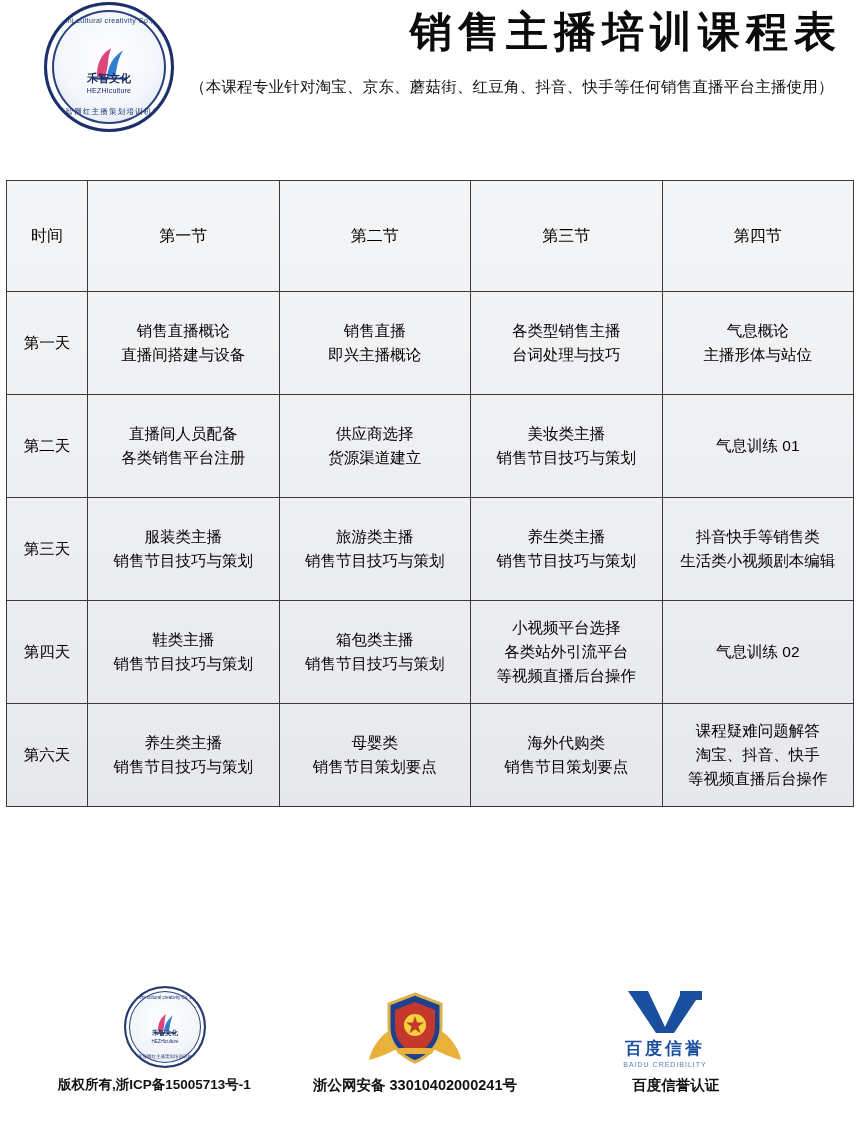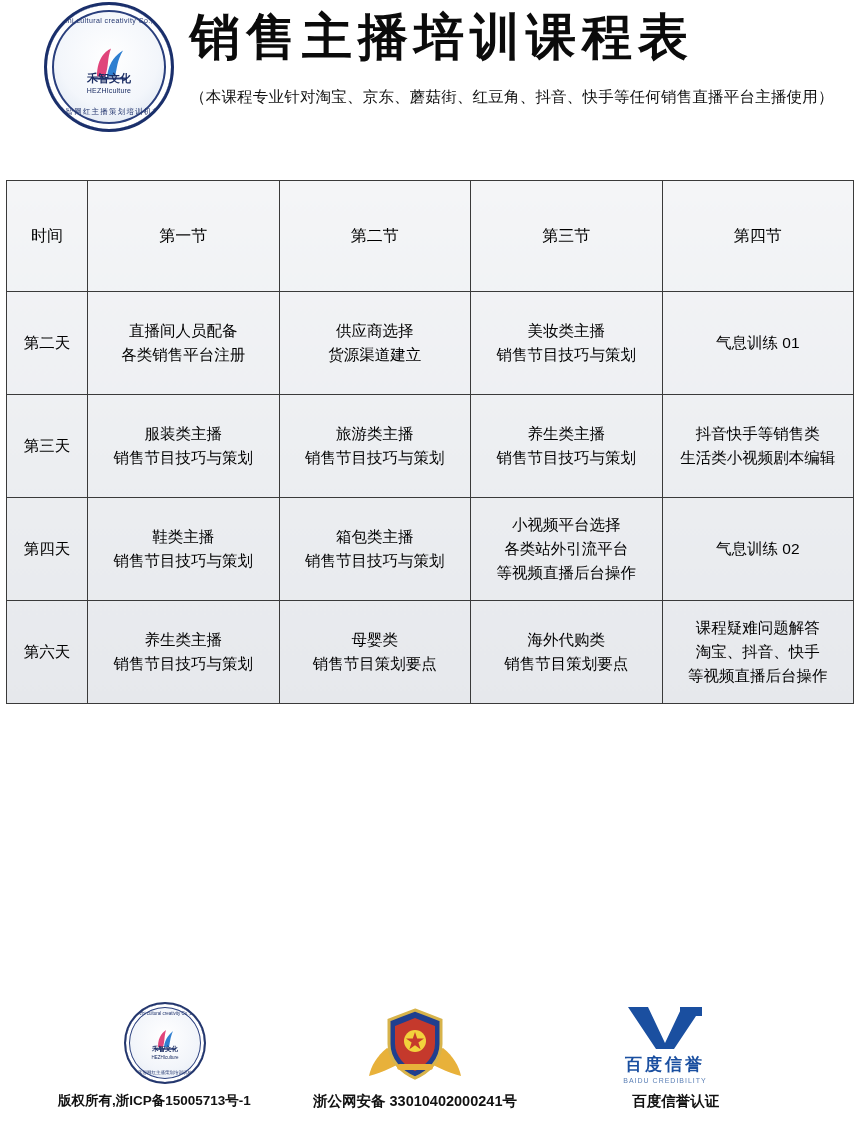--- a/index.html
+++ b/index.html
@@ -79,26 +79,27 @@
     color: #1b2d63;
     letter-spacing: 0.2px;
   }
 
   .title-block {
     margin-left: 190px;
     padding-right: 18px;
   }
   .main-title {
     font-family: Liberation Serif, serif;
-    font-size: 50px;
+    font-size: 42px;
     font-weight: bold;
     letter-spacing: 6px;
     line-height: 1.25;
     color: #0b0b0b;
     white-space: nowrap;
+    text-align: right;
   }
   .sub-title {
     margin-top: 18px;
     font-size: 15.5px;
     color: #111111;
     letter-spacing: 0.2px;
     white-space: nowrap;
   }
 
   
@@ -130,21 +131,21 @@
   td.time-col {
     width: 72px;
     font-size: 15.5px;
   }
   .cell-line { display: block; white-space: nowrap; }
 
   
   .footer {
     position: absolute;
     left: 0;
-    bottom: 0;
+    bottom: 16px;
     width: 830px;
     height: 150px;
   }
   .footer-row {
     display: flex;
     justify-content: space-around;
     align-items: flex-end;
     height: 112px;
     padding: 0 40px;
   }
@@ -238,20 +239,39 @@
   <table class="schedule">
     <tbody>
       <tr class="head-row">
         <td class="time-col">时间</td>
         <td>第一节</td>
         <td>第二节</td>
         <td>第三节</td>
         <td>第四节</td>
       </tr>
 
+      <tr class="body-row">
+        <td class="time-col">第一天</td>
+        <td>
+          <span class="cell-line">销售直播概论</span>
+          <span class="cell-line">直播间搭建与设备</span>
+        </td>
+        <td>
+          <span class="cell-line">销售直播</span>
+          <span class="cell-line">即兴主播概论</span>
+        </td>
+        <td>
+          <span class="cell-line">各类型销售主播</span>
+          <span class="cell-line">台词处理与技巧</span>
+        </td>
+        <td>
+          <span class="cell-line">气息概论</span>
+          <span class="cell-line">主播形体与站位</span>
+        </td>
+      </tr>
 
       <tr class="body-row">
         <td class="time-col">第二天</td>
         <td>
           <span class="cell-line">直播间人员配备</span>
           <span class="cell-line">各类销售平台注册</span>
         </td>
         <td>
           <span class="cell-line">供应商选择</span>
           <span class="cell-line">货源渠道建立</span>

